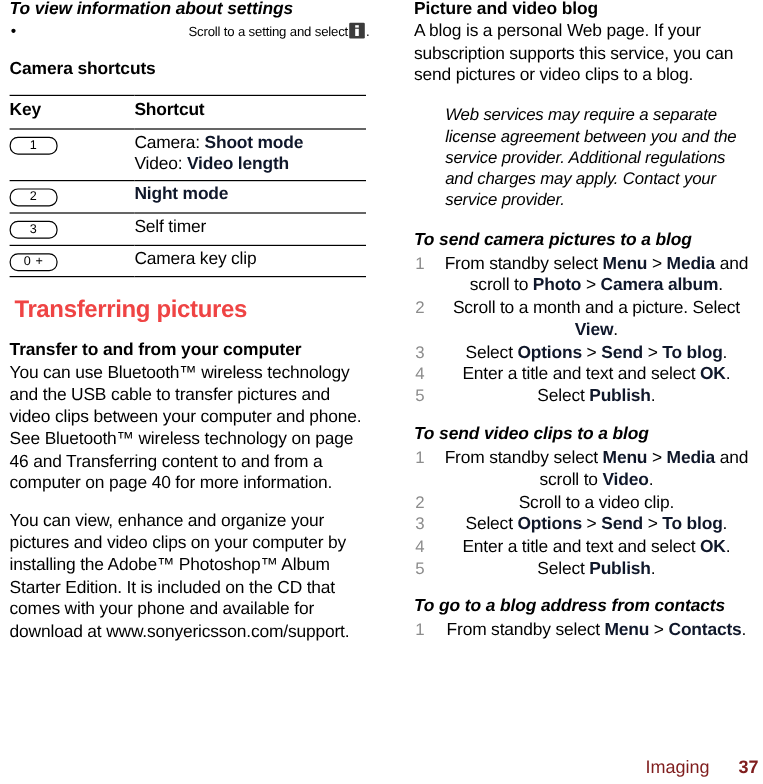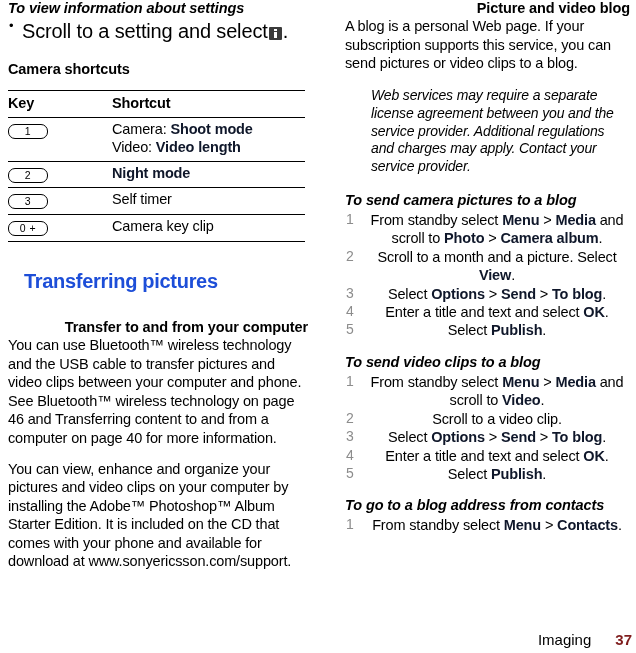--- a/index.html
+++ b/index.html
@@ -37,51 +37,51 @@
     line-height: 1.18;
     margin: 0 0 2px 0;
     letter-spacing: -0.1px;
   }
   .sub-head {
     font-size: 14.5px;
     font-weight: bold;
     line-height: 1.2;
     margin: 0;
     letter-spacing: -0.1px;
-    text-align: right;
   }
   .body-text {
     font-size: 14.5px;
     line-height: 1.28;
     margin: 0;
     letter-spacing: -0.15px;
   }
   .section-head {
     font-size: 20px;
     font-weight: bold;
-    color: #1d4ed8;
-    margin: 16px;
+    color: #ef4444;
+    margin: 4px;
     line-height: 1.15;
     letter-spacing: -0.3px;
   }
   .ui { color: #0f172a; font-weight: bold; }
   .it { }
 
   
   ul.bullets {
     list-style: none;
     margin: 0;
     padding: 0;
   }
   ul.bullets li {
     position: relative;
     padding-left: 14px;
-    font-size: 20px;
+    font-size: 11px;
     line-height: 1.28;
     letter-spacing: -0.15px;
+    text-align: right;
   }
   ul.bullets li:before {
     content: "\2022";
     position: absolute;
     left: 1px;
     top: -1px;
     font-size: 13px;
   }
 
   
@@ -213,21 +213,21 @@
     position: absolute;
     left: 0;
     bottom: 5px;
     width: 636px;
     text-align: right;
     padding-right: 4px;
     box-sizing: border-box;
     font-size: 15px;
   }
   .footer .f-sec {
-    color: #000000;
+    color: #7f1d1d;
     margin-right: 24px;
   }
   .footer .f-page {
     color: #7f1d1d;
     font-weight: bold;
   }
   .sp-10 { height: 10px; }
   .sp-12 { height: 12px; }
   .sp-14 { height: 14px; }
   .sp-16 { height: 16px; }

